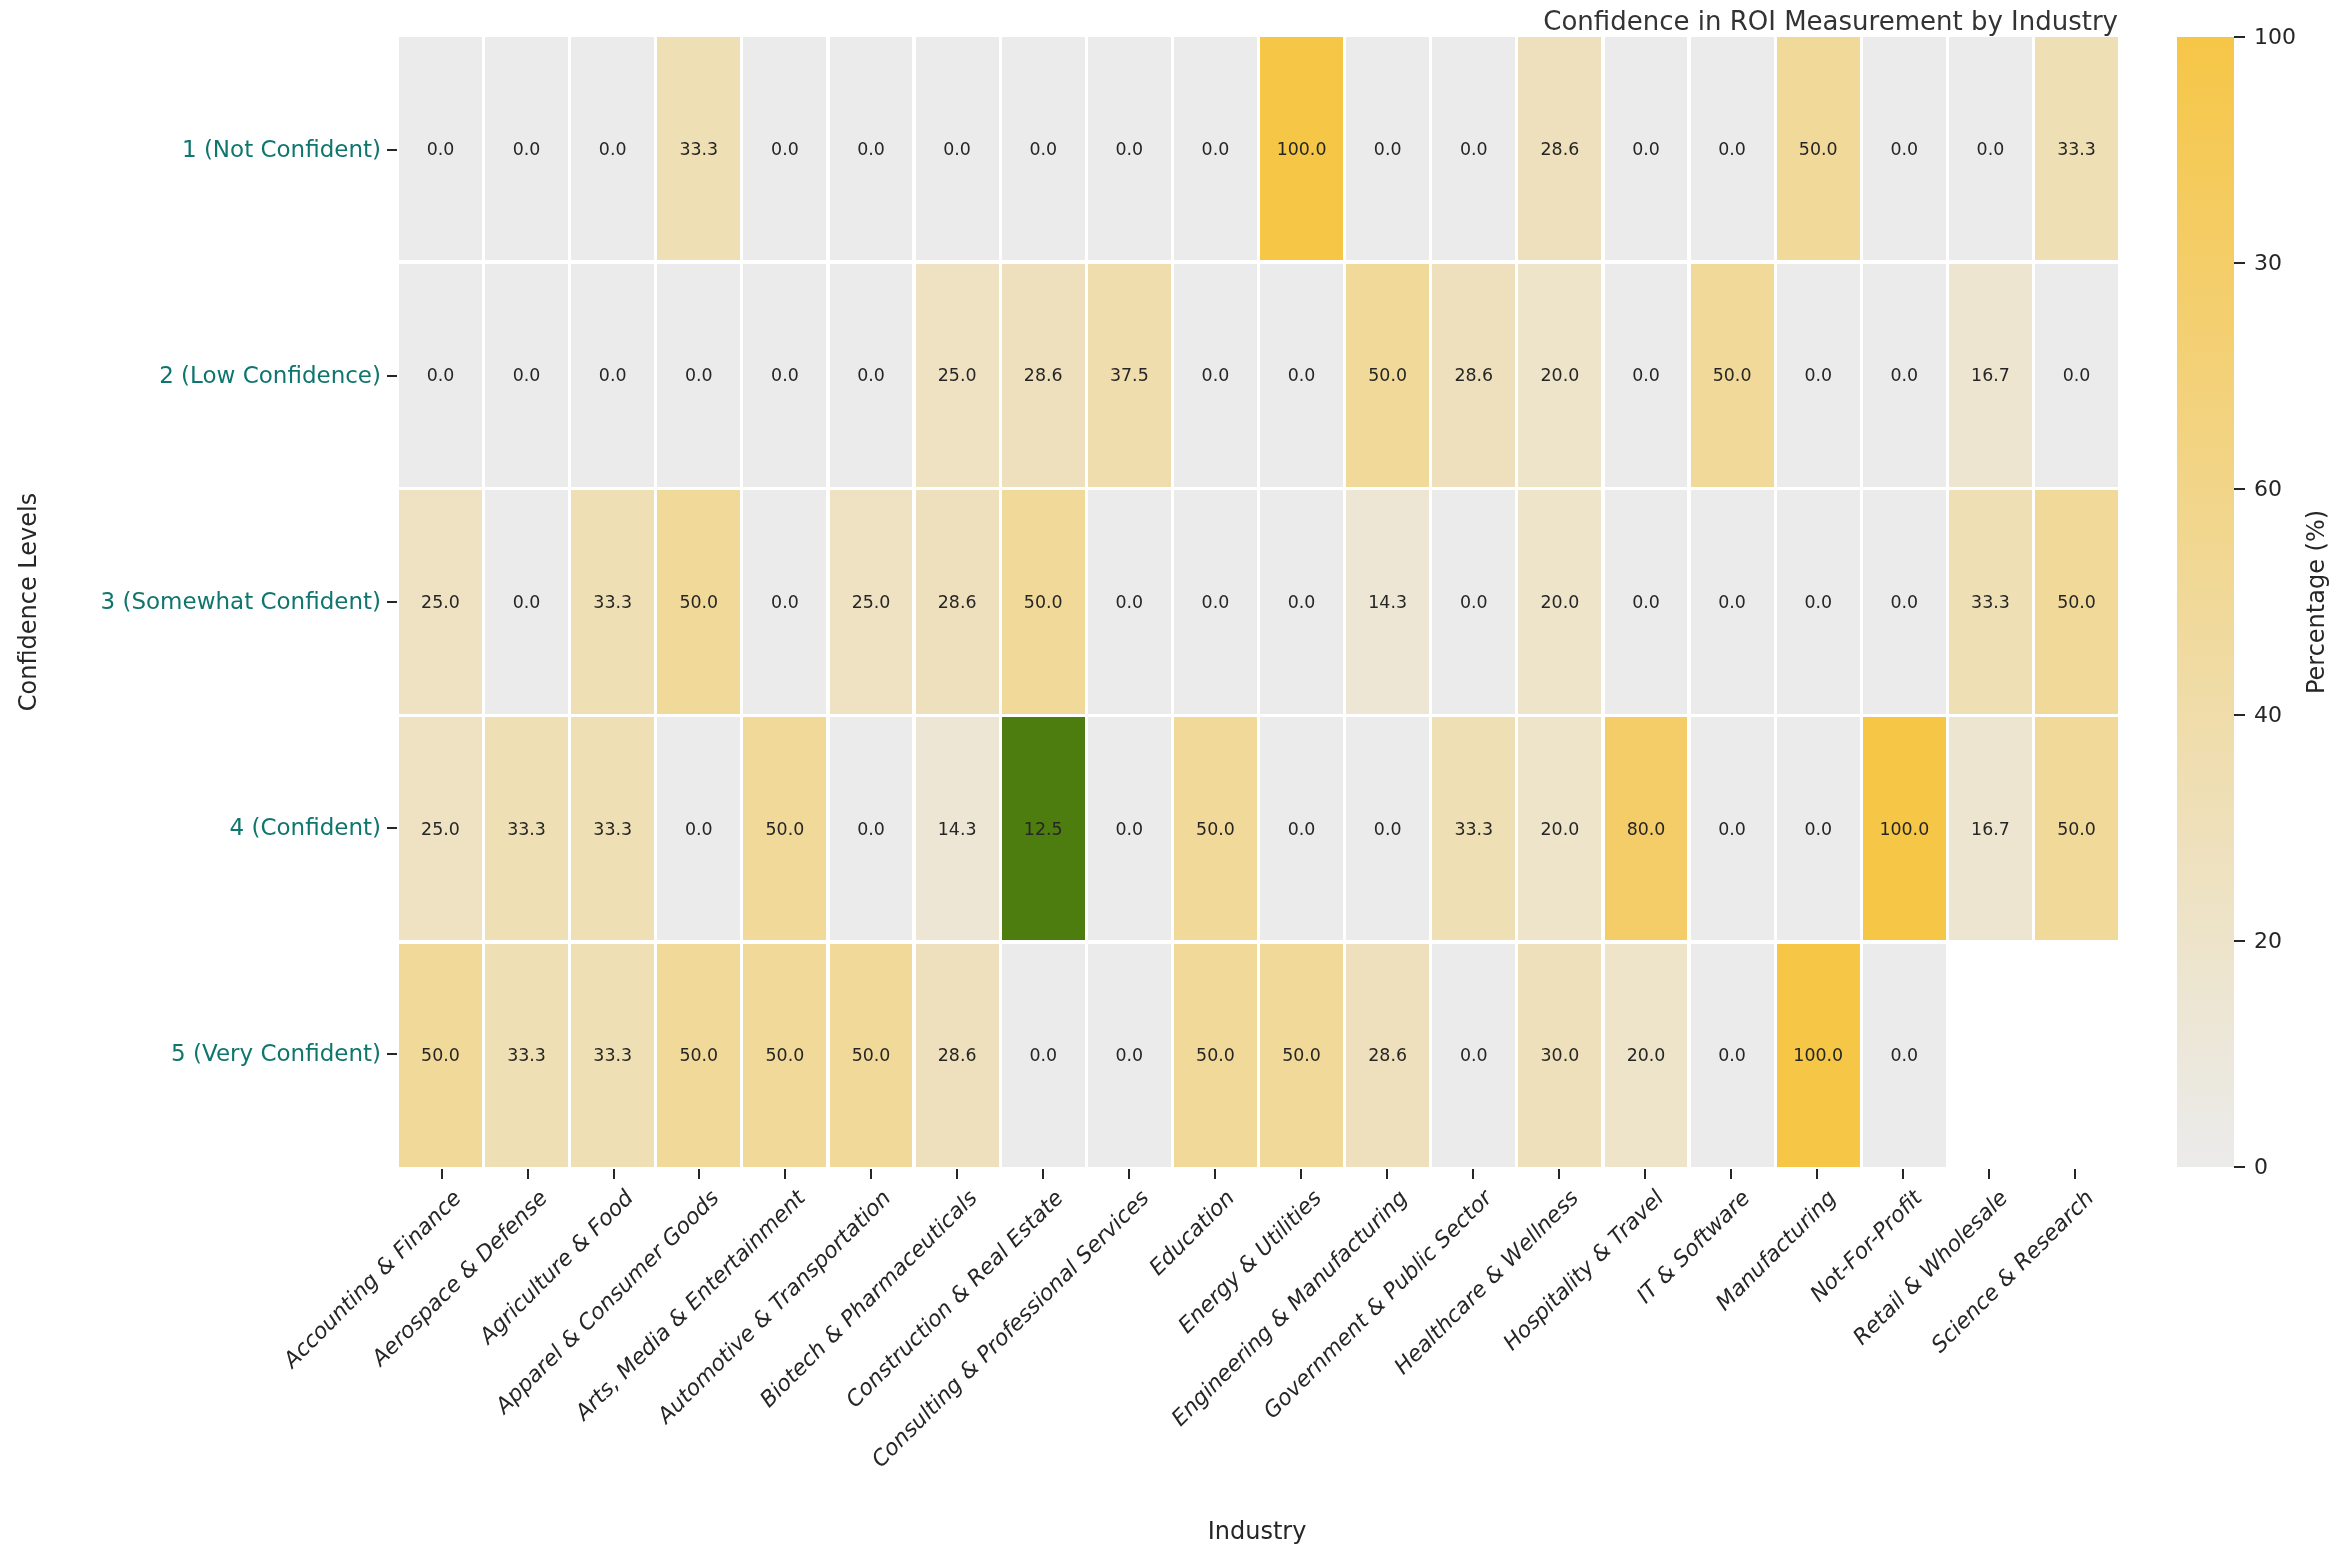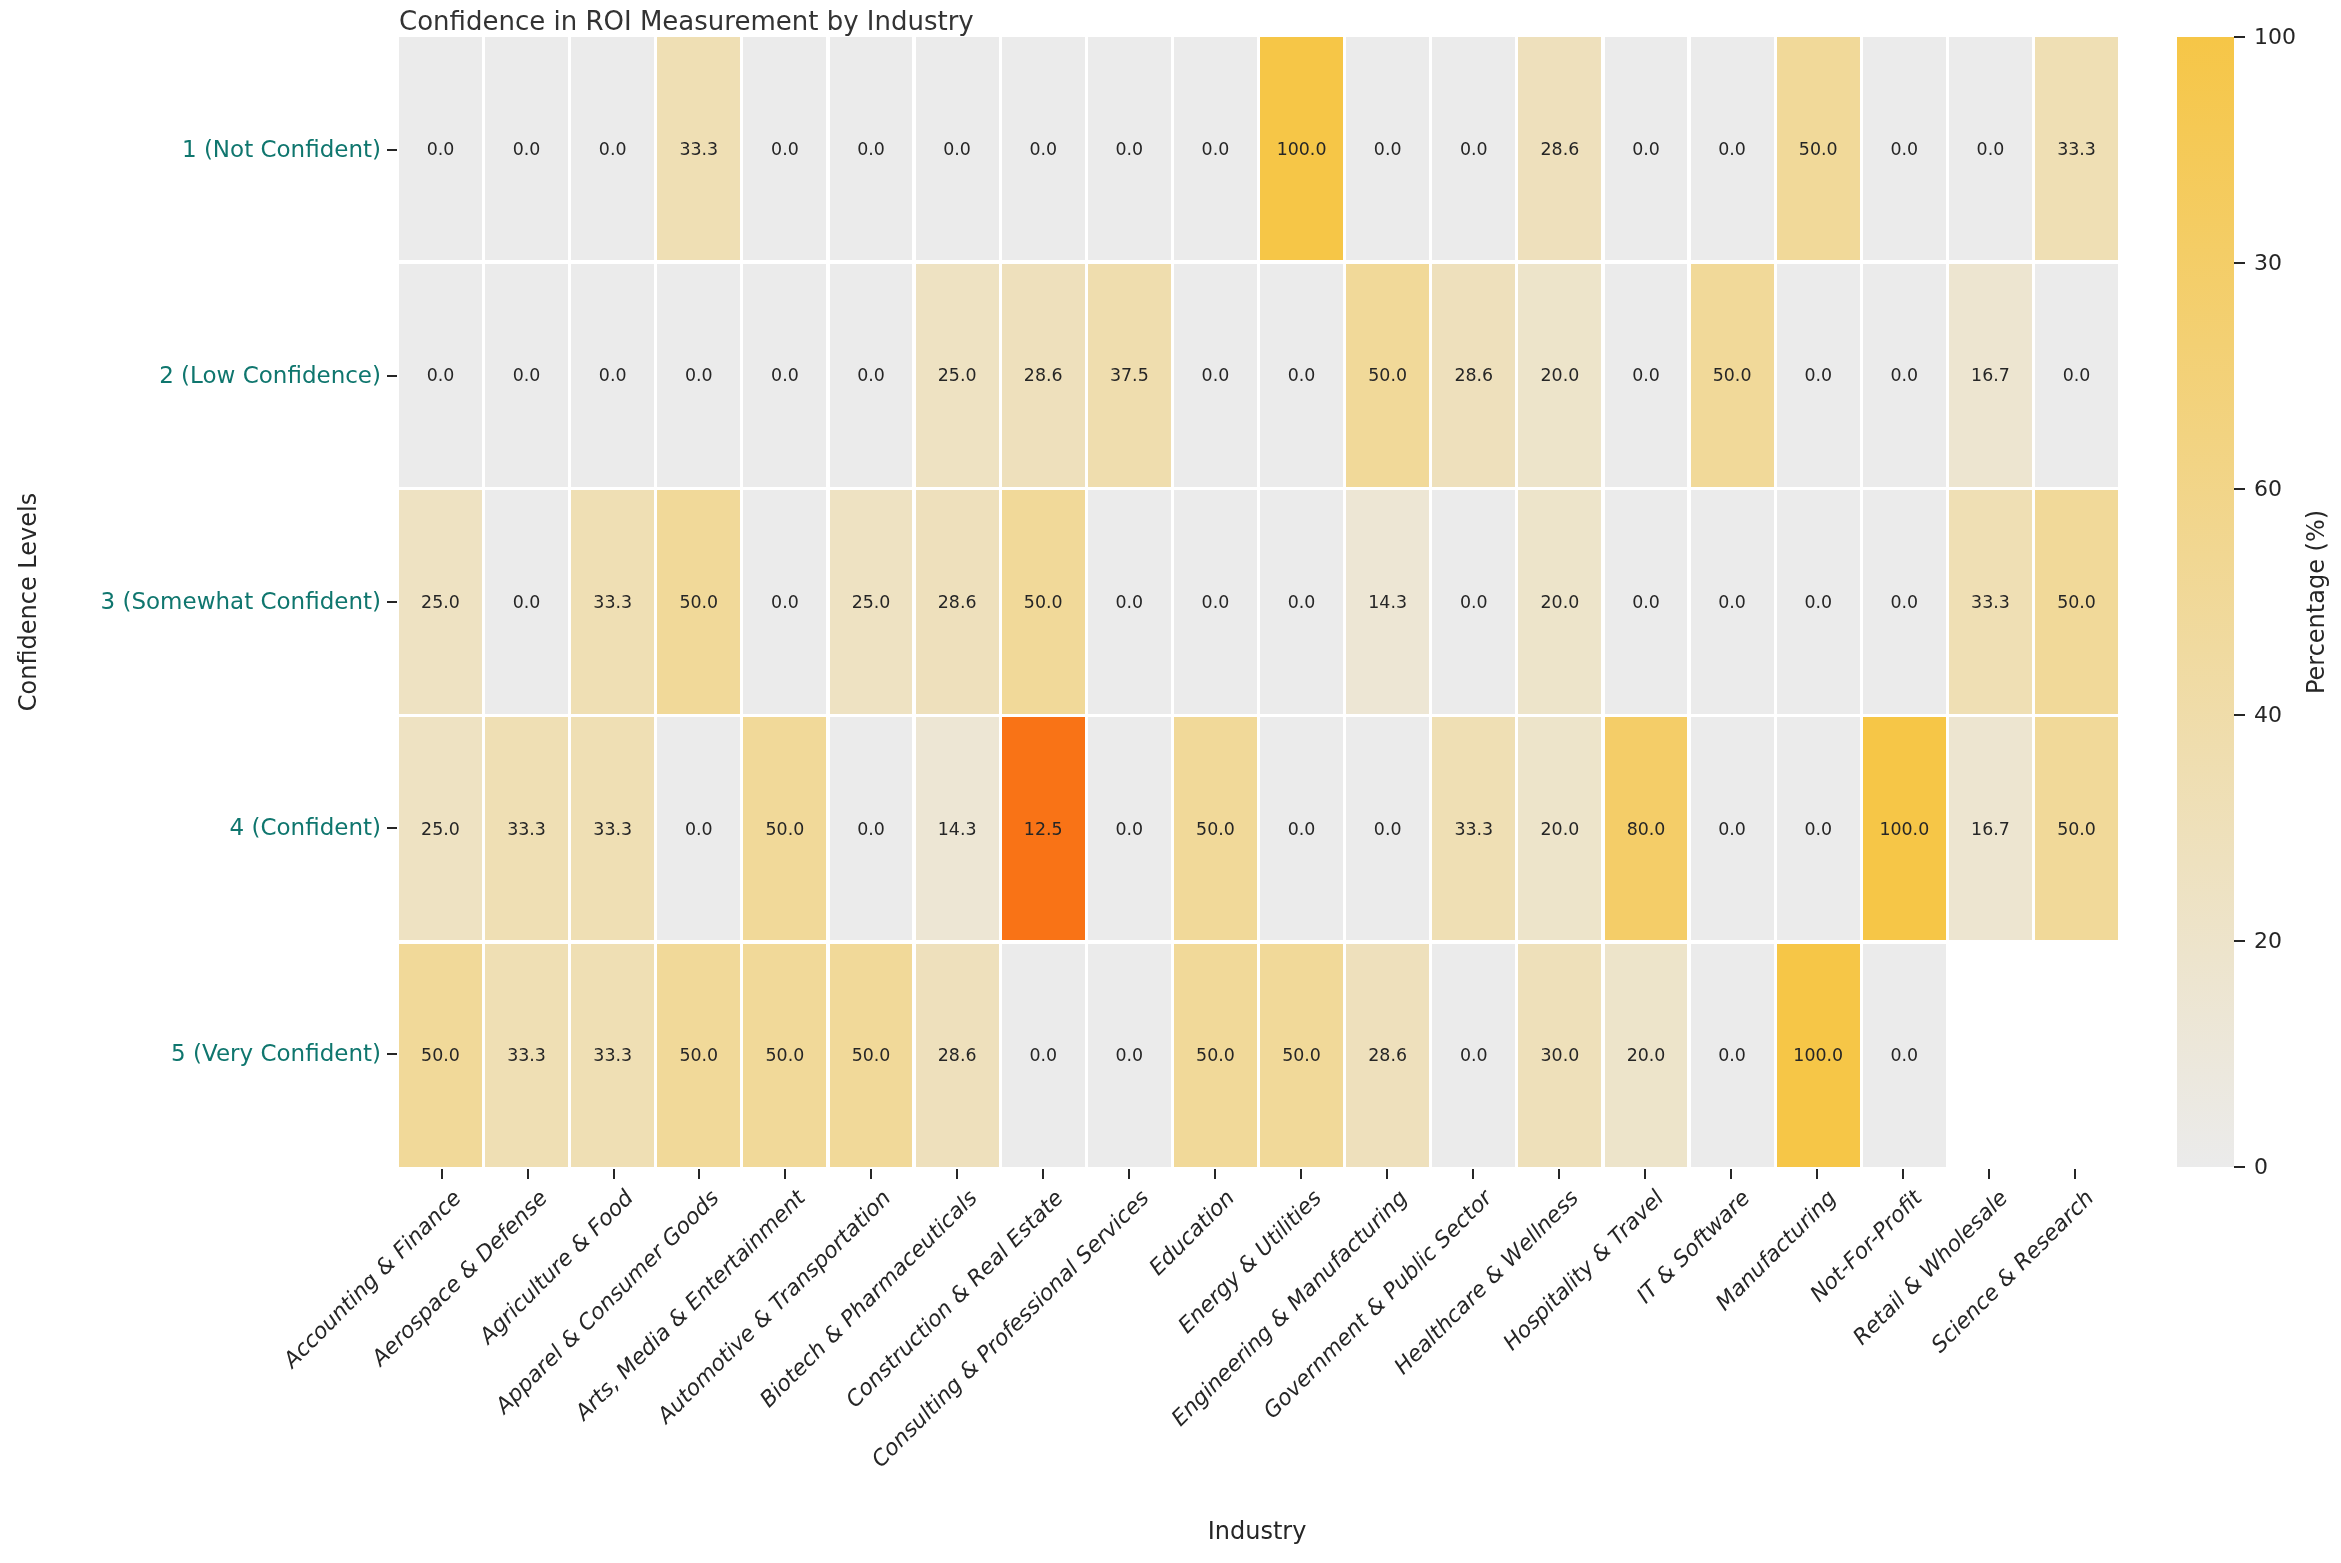--- a/index.html
+++ b/index.html
@@ -8,21 +8,21 @@
     width: 2342px;
     height: 1563px;
     background: #ffffff;
     font-family: "DejaVu Sans", "Liberation Sans", sans-serif;
     color: #262626;
     overflow: hidden;
   }
   .title {
     position: absolute;
     left: 399px; top: 6.3px; width: 1719px;
-    text-align: left;
+    text-align: right;
     font-size: 26px;
     color: #333333;
     white-space: nowrap;
   }
   #grid {
     position: absolute;
     left: 399px; top: 37px;
     width: 1719px; height: 1130px;
     display: grid;
     grid-template-columns: repeat(20, 1fr);
@@ -143,21 +143,21 @@
       <div class="cell" style="background: rgb(235, 235, 235);">0.0</div>
       <div class="cell" style="background: rgb(239, 223, 180);">33.3</div>
       <div class="cell" style="background: rgb(241, 217, 153);">50.0</div>
       <div class="cell" style="background: rgb(238, 226, 194);">25.0</div>
       <div class="cell" style="background: rgb(239, 223, 180);">33.3</div>
       <div class="cell" style="background: rgb(239, 223, 180);">33.3</div>
       <div class="cell" style="background: rgb(235, 235, 235);">0.0</div>
       <div class="cell" style="background: rgb(241, 217, 153);">50.0</div>
       <div class="cell" style="background: rgb(235, 235, 235);">0.0</div>
       <div class="cell" style="background: rgb(237, 230, 212);">14.3</div>
-      <div class="cell" style="background: #f97316;">12.5</div>
+      <div class="cell" style="background: #4d7c0f;">12.5</div>
       <div class="cell" style="background: rgb(235, 235, 235);">0.0</div>
       <div class="cell" style="background: rgb(241, 217, 153);">50.0</div>
       <div class="cell" style="background: rgb(235, 235, 235);">0.0</div>
       <div class="cell" style="background: rgb(235, 235, 235);">0.0</div>
       <div class="cell" style="background: rgb(239, 223, 180);">33.3</div>
       <div class="cell" style="background: rgb(237, 228, 202);">20.0</div>
       <div class="cell" style="background: rgb(244, 205, 104);">80.0</div>
       <div class="cell" style="background: rgb(235, 235, 235);">0.0</div>
       <div class="cell" style="background: rgb(235, 235, 235);">0.0</div>
       <div class="cell" style="background: rgb(246, 198, 71);">100.0</div>

